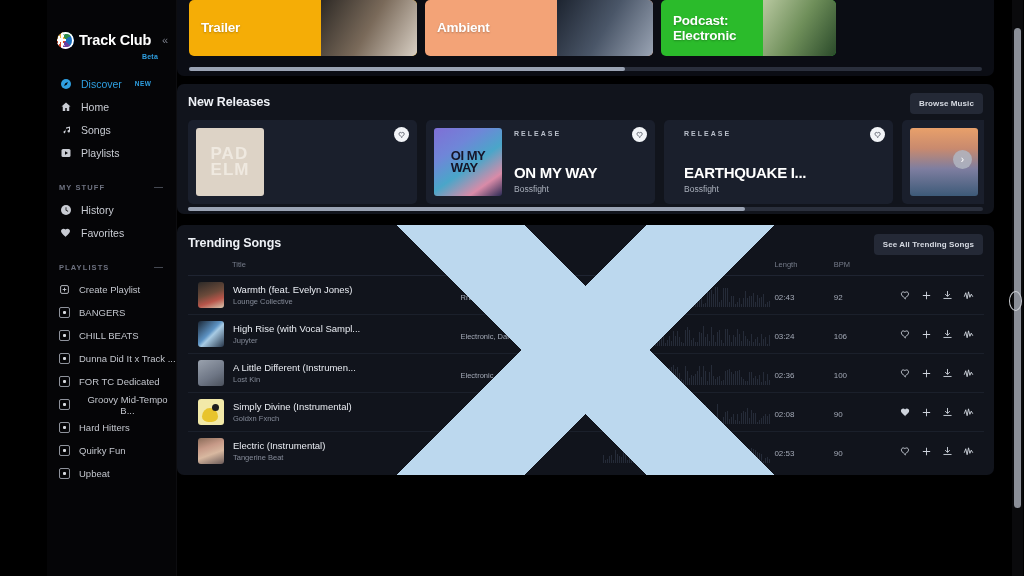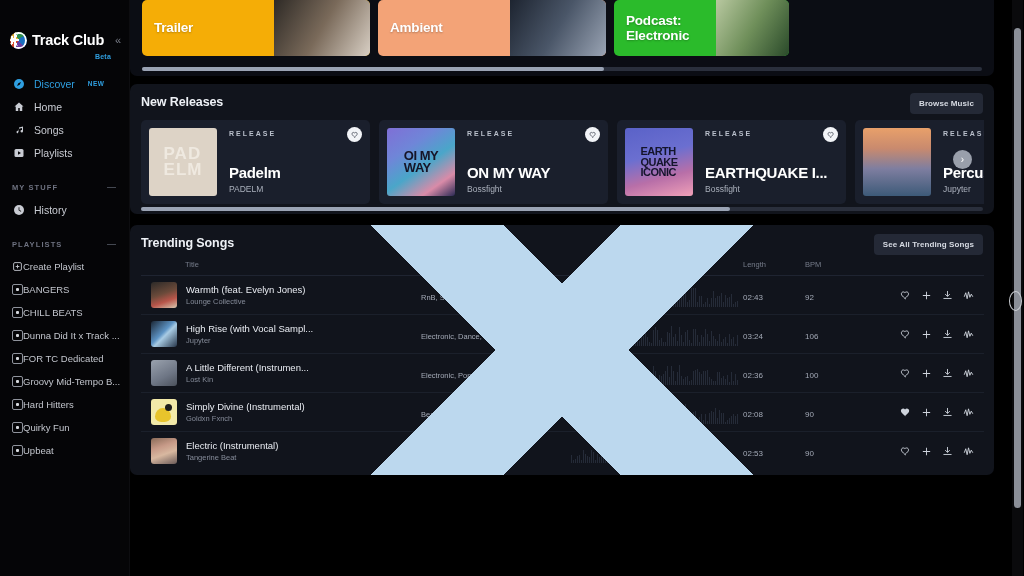--- a/index.html
+++ b/index.html
@@ -9,20 +9,21 @@
     font-family: "Liberation Sans", sans-serif;
     overflow: hidden;
   }
   .app { position: relative; width: 1024px; height: 576px; display: flex; background: #000; }
 
   
   .sidebar {
     width: 130px; height: 576px; background: #050507;
     padding-top: 28px; flex: 0 0 130px; position: relative;
     border-right: 1px solid #0d0d10;
+    margin-left: 47px;
   }
   .brand-row { display: flex; align-items: center; padding: 0 8px 0 10px; height: 24px; }
   .logo-mark {
     width: 17px; height: 17px; flex: 0 0 17px; position: relative; margin-right: 5px;
     border-radius: 50%;
     background:
       radial-gradient(circle at 72% 50%, #1b6fbf 0 22%, transparent 23%),
       conic-gradient(from 210deg, #d94a2b 0deg 70deg, #e8b33c 70deg 130deg, #2f8f4e 130deg 200deg, #1b6fbf 200deg 290deg, #6b3fa0 290deg 360deg);
     overflow: hidden;
   }
@@ -55,21 +56,21 @@
   .badge-new { font-size: 6.5px; font-weight: 700; color: #2f9fe0; letter-spacing: .4px; margin-left: 4px; }
 
   .section-head {
     display: flex; align-items: center; padding: 0 12px 0 12px;
     height: 22px; margin-top: 12px;
     font-size: 7.5px; letter-spacing: 1.1px; color: #6e7280; font-weight: 700;
   }
   .section-head .dash { margin-left: auto; color: #4a4e58; font-size: 9px; cursor: pointer; }
 
   .pl-item {
-    display: flex; align-items: center; height: 23px; padding-left: 12px; 
+    display: flex; align-items: center; height: 23px; padding-left: 12px; gap: 9px;
     font-size: 9.5px; color: #c3c6cd; cursor: pointer; text-align: center;
   }
   .pl-sq {
     width: 11px; height: 11px; flex: 0 0 11px; border: 1.2px solid #8f939c; border-radius: 2px;
     display: flex; align-items: center; justify-content: center;
   }
   .pl-sq i { width: 3px; height: 3px; background: #d6d9de; border-radius: 1px; display: block; }
   .pl-sq.plus { border: none; }
   .pl-sq.plus svg { width: 11px; height: 11px; }
 
@@ -215,20 +216,28 @@
     </div>
     <div id="mystuff">
         <div class="nav-item">
           <span class="nav-ico">
             <svg viewBox="0 0 24 24" fill="currentColor">
               <circle cx="12" cy="12" r="10"></circle>
               <path d="M12.8 6.5h-1.6v6.2l4.6 2.7.8-1.3-3.8-2.2z" fill="#050507"></path>
             </svg>
           </span>
           <span>History</span>
+        </div>
+        <div class="nav-item">
+          <span class="nav-ico">
+            <svg viewBox="0 0 24 24" fill="currentColor">
+              <path d="M12 20.5l-1.5-1.3C5.3 14.5 2 11.6 2 8.1 2 5.4 4.2 3.3 6.9 3.3c1.6 0 3.1.7 4.1 1.9 1-1.2 2.5-1.9 4.1-1.9 2.7 0 4.9 2.1 4.9 4.8 0 3.5-3.3 6.4-8.5 11.1z"></path>
+            </svg>
+          </span>
+          <span>Favorites</span>
         </div>
       </div>
 
     <div class="section-head">
       <span>PLAYLISTS</span>
       <span class="dash">—</span>
     </div>
     <div id="plists">
         <div class="pl-item">
           <span class="pl-sq plus">
@@ -314,25 +323,20 @@
 
     <section class="panel sec">
       <div class="sec-title">New Releases</div>
       <button class="sec-btn">Browse Music</button>
       <div class="cards" id="cards">
           <div class="card">
             <div class="card-art">
               <div style="width:100%;height:100%;background:#ddd3c6;position:relative;">
                 <div style="position:absolute;inset:0;display:flex;flex-direction:column;justify-content:center;align-items:center;font:800 17px/0.95 'Liberation Sans',sans-serif;color:#efe9e0;letter-spacing:1px;">PAD<br>ELM</div>
               </div>
-            </div>
-            <div class="card-body">
-              <div class="card-kicker">RELEASE</div>
-              <div class="card-name">Padelm</div>
-              <div class="card-artist">PADELM</div>
             </div>
             <div class="fav-dot" style="color:#2b3040;">
               <svg viewBox="0 0 24 24" fill="none" stroke="currentColor" stroke-width="2">
                 <path d="M12 19.5l-1.3-1.2C5.9 14 3 11.4 3 8.4 3 6 4.9 4.2 7.2 4.2c1.4 0 2.7.6 3.6 1.7.9-1.1 2.2-1.7 3.6-1.7C16.7 4.2 18.6 6 18.6 8.4c0 3-2.9 5.6-7.7 9.9z"></path>
               </svg>
             </div>
           </div>
           <div class="card">
             <div class="card-art">
               <div style="width:100%;height:100%;background:linear-gradient(145deg,#7f6fd6 0%,#6f86d8 30%,#4aa6c9 55%,#d98ba8 80%,#2b2a55 100%);">
@@ -344,25 +348,20 @@
               <div class="card-name">ON MY WAY</div>
               <div class="card-artist">Bossfight</div>
             </div>
             <div class="fav-dot" style="color:#2b3040;">
               <svg viewBox="0 0 24 24" fill="none" stroke="currentColor" stroke-width="2">
                 <path d="M12 19.5l-1.3-1.2C5.9 14 3 11.4 3 8.4 3 6 4.9 4.2 7.2 4.2c1.4 0 2.7.6 3.6 1.7.9-1.1 2.2-1.7 3.6-1.7C16.7 4.2 18.6 6 18.6 8.4c0 3-2.9 5.6-7.7 9.9z"></path>
               </svg>
             </div>
           </div>
           <div class="card">
-            <div class="card-art">
-              <div style="width:100%;height:100%;background:linear-gradient(165deg,#5a62c8 0%,#6b6fd0 40%,#b86fa8 70%,#f0a0b8 100%);">
-                <div style="position:absolute;inset:0;display:flex;flex-direction:column;justify-content:center;align-items:center;font:900 11px/0.95 'Liberation Sans',sans-serif;color:#14142c;letter-spacing:-0.5px;">EARTH<br>QUAKE<br>ICONIC</div>
-              </div>
-            </div>
             <div class="card-body">
               <div class="card-kicker">RELEASE</div>
               <div class="card-name">EARTHQUAKE I...</div>
               <div class="card-artist">Bossfight</div>
             </div>
             <div class="fav-dot" style="color:#2b3040;">
               <svg viewBox="0 0 24 24" fill="none" stroke="currentColor" stroke-width="2">
                 <path d="M12 19.5l-1.3-1.2C5.9 14 3 11.4 3 8.4 3 6 4.9 4.2 7.2 4.2c1.4 0 2.7.6 3.6 1.7.9-1.1 2.2-1.7 3.6-1.7C16.7 4.2 18.6 6 18.6 8.4c0 3-2.9 5.6-7.7 9.9z"></path>
               </svg>
             </div>

